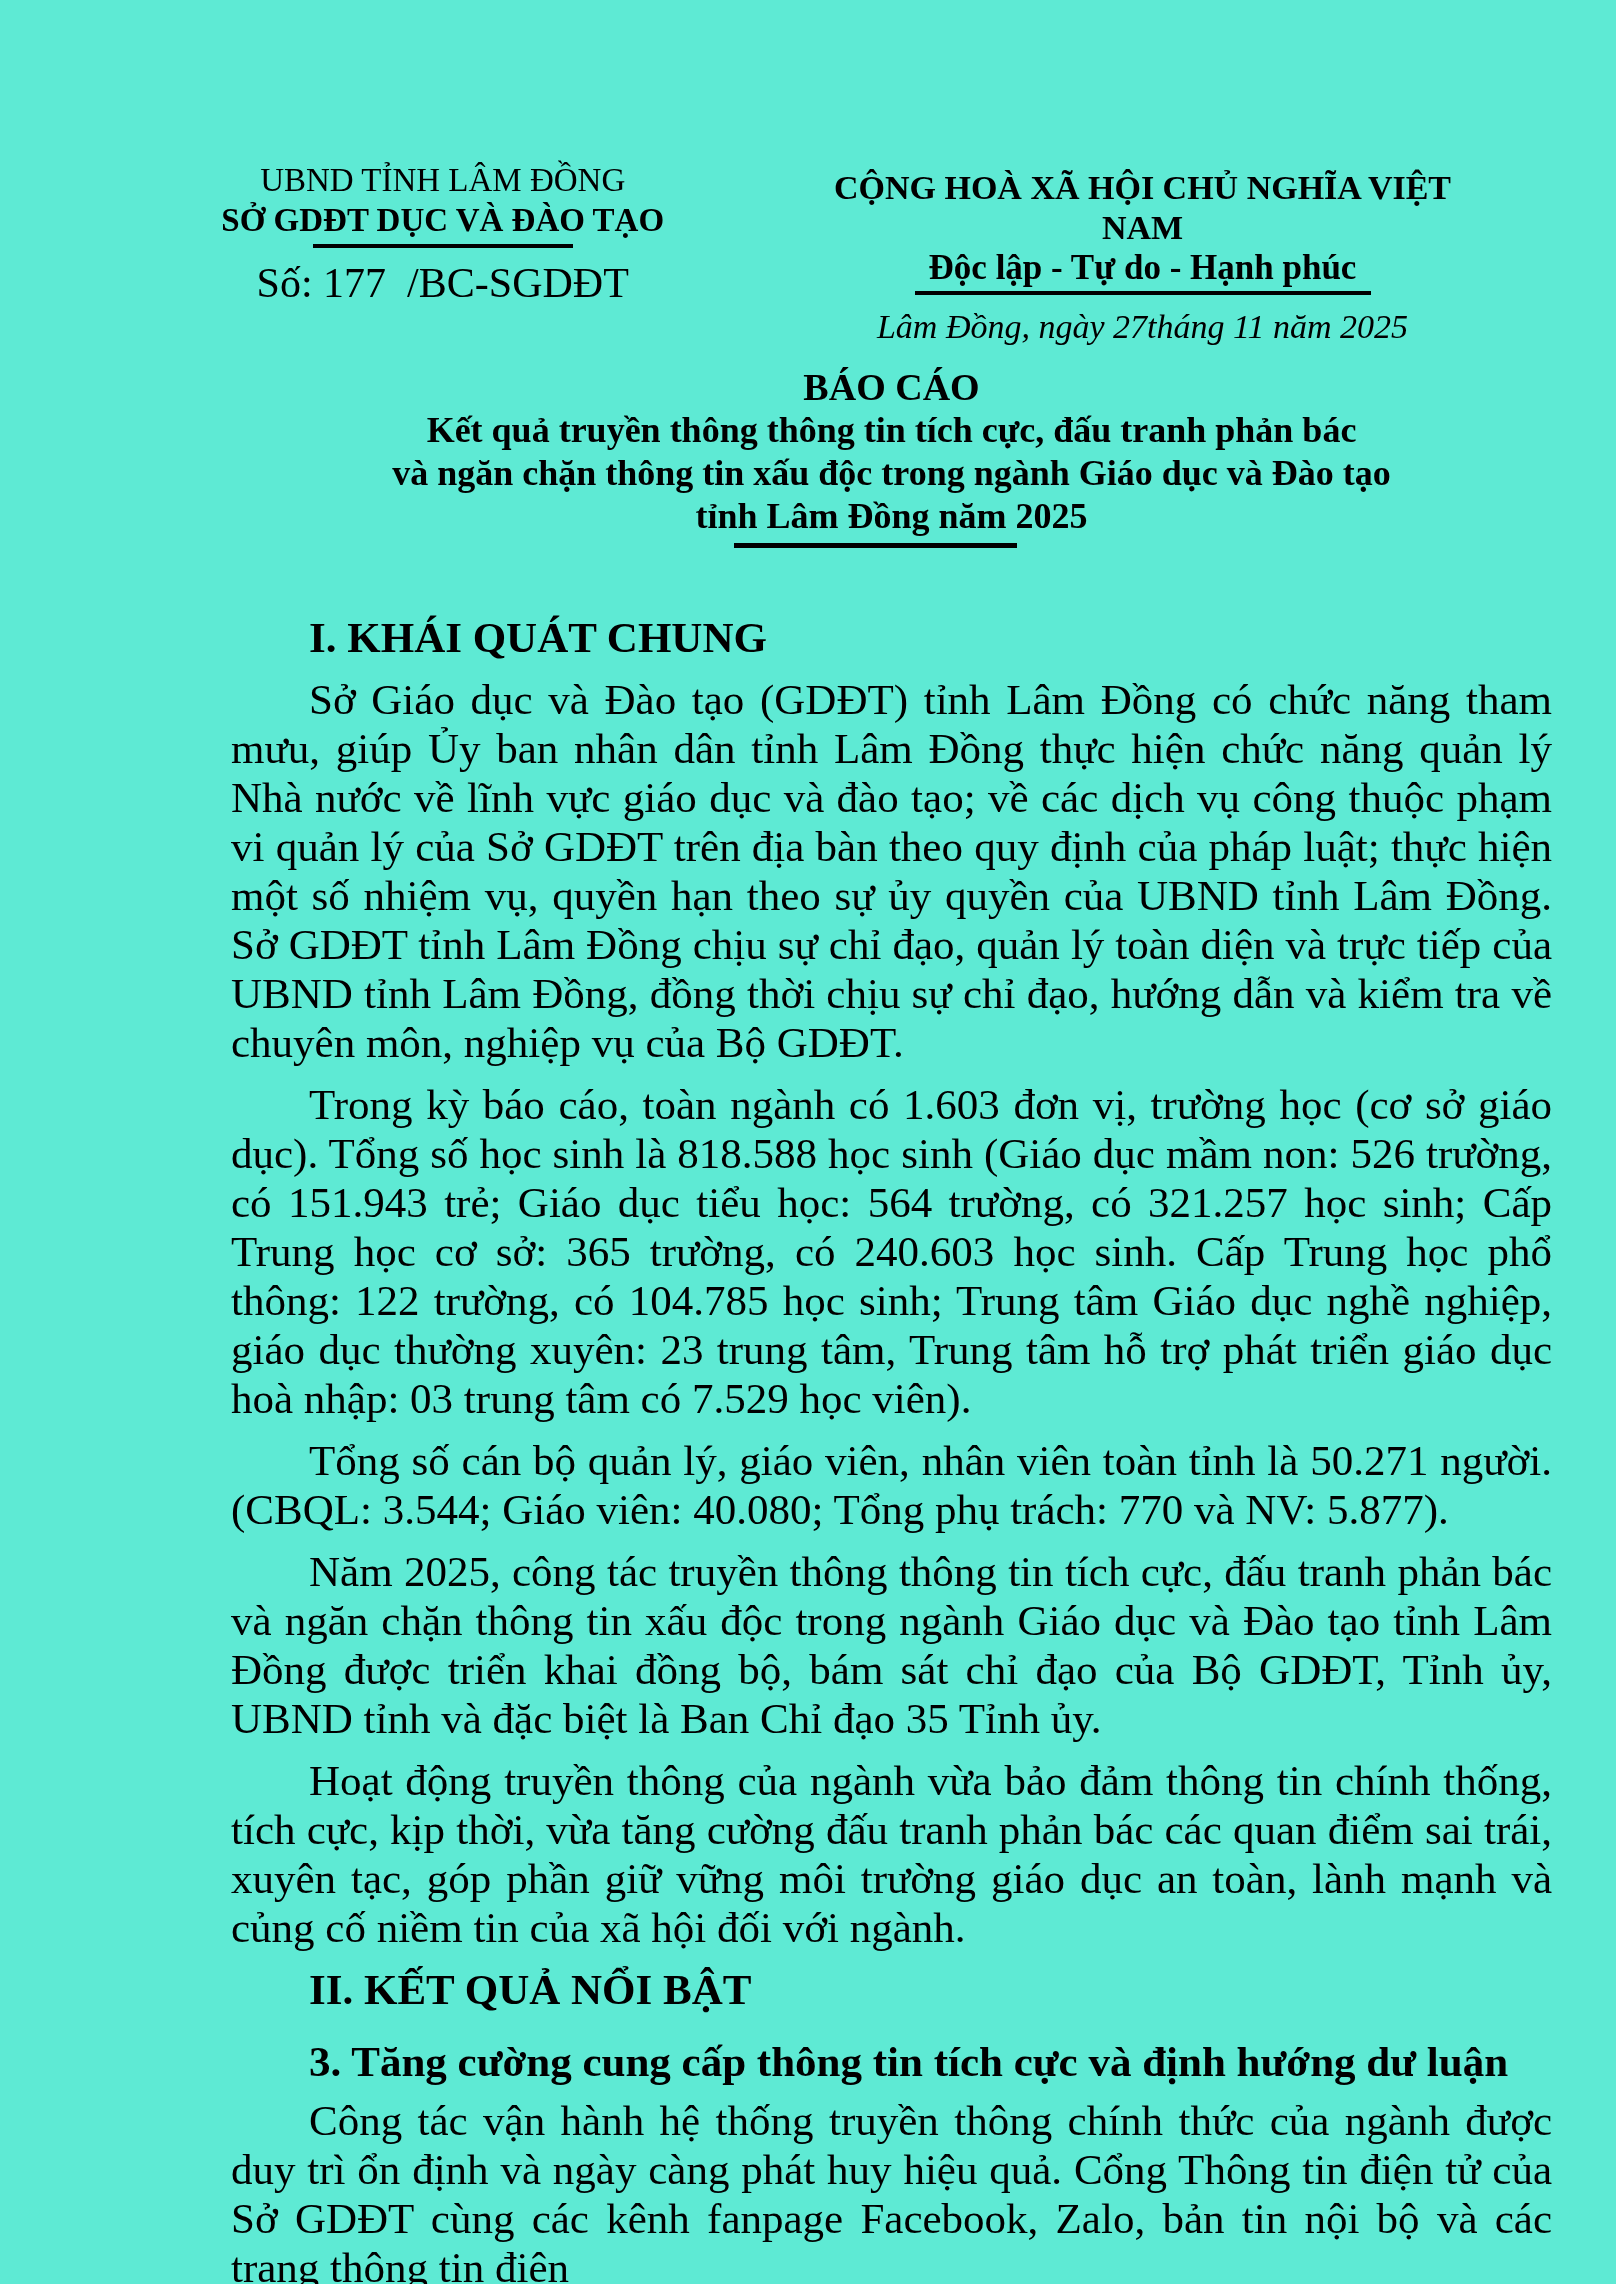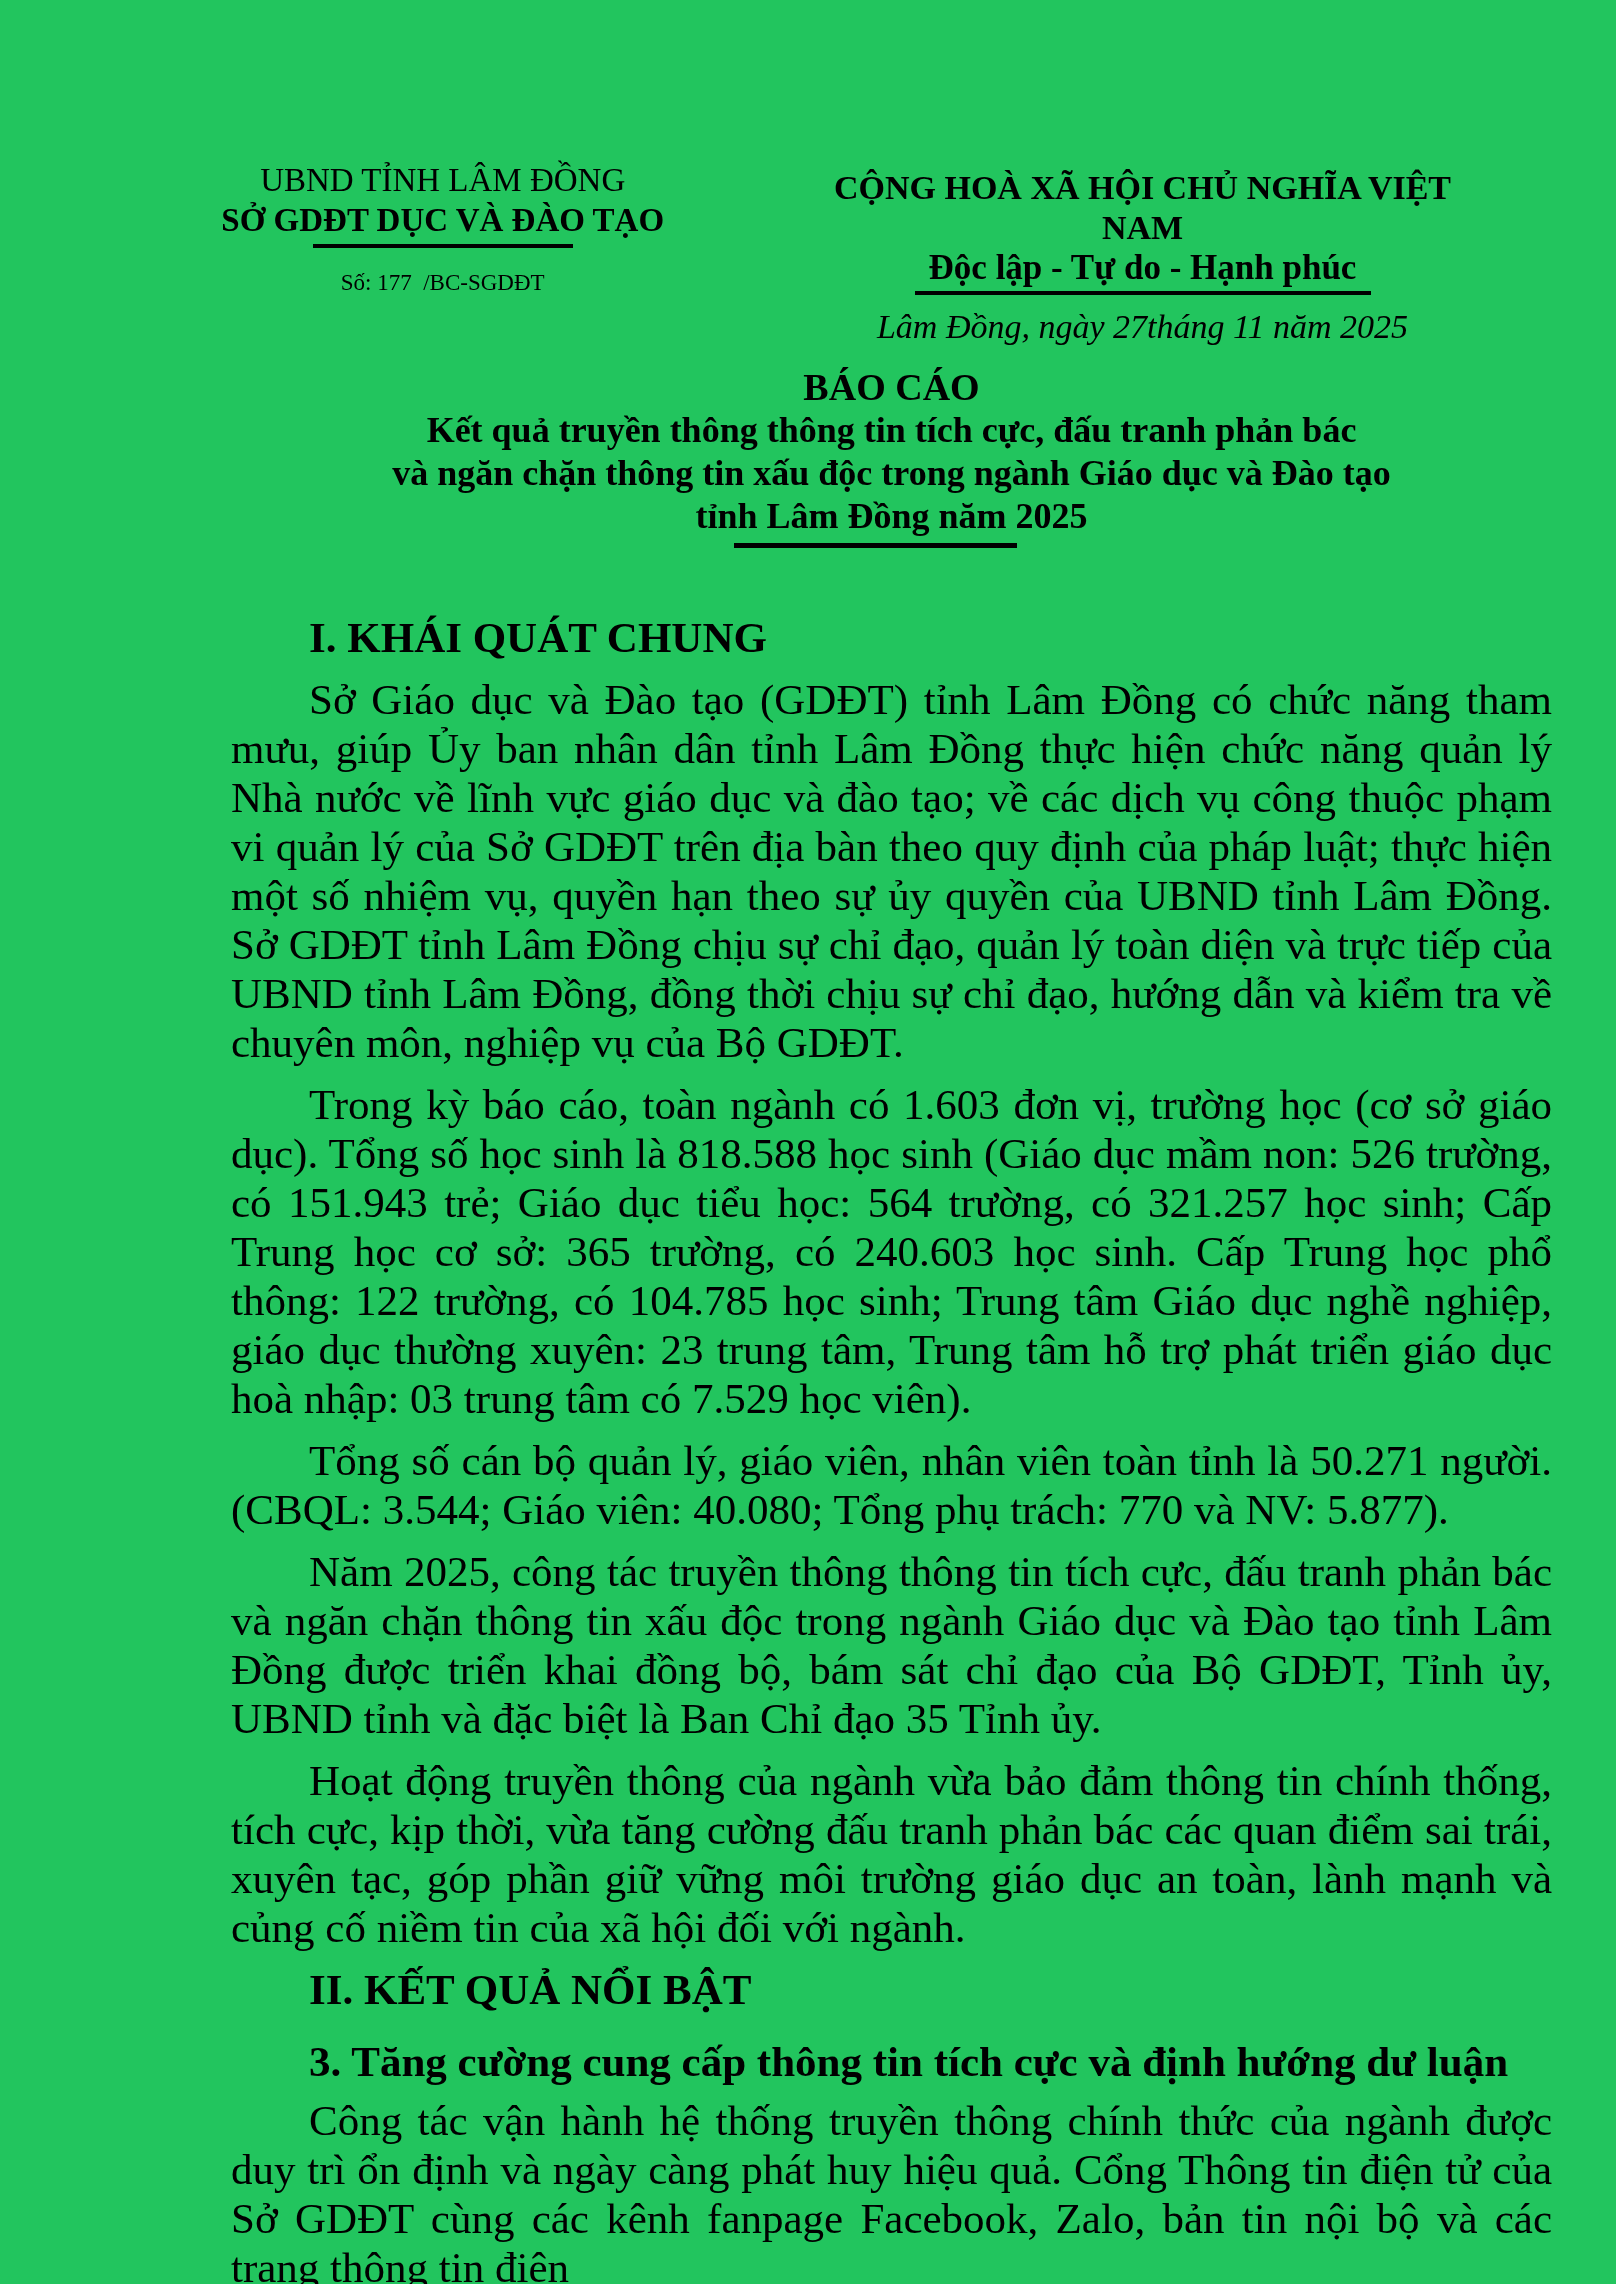--- a/index.html
+++ b/index.html
@@ -1,32 +1,32 @@
 <!DOCTYPE html>
 <html lang="vi" style="font-size:10.4px"><head>
 <meta charset="utf-8">
 <style>
   html,body{margin:0;padding:0;background:#ffffff;}
   .page{
     position:relative;
     width:1616px;height:2284px;
     box-sizing:border-box;
     padding:160px 64px 0 231px;
-    background:#22c55e;
+    background:#5eead4;
     color:#000000;
     font-family:"Liberation Serif","DejaVu Serif",serif;
   }
   
   .hdr{position:relative;height:144px;}
   .hdr-left{position:absolute;top:0;left:-16.3px;width:456px;text-align:center;}
   .hdr-right{position:absolute;top:0;left:589px;width:645px;text-align:center;}
   .hdr-org-sup{font-size:33px;line-height:40px;}
   .hdr-org{font-size:33px;line-height:40px;font-weight:bold;}
   .hdr-org-rule{width:260px;height:4.6px;background:#000;margin:3.9px auto 0 auto;}
-  .hdr-docnum{font-size:23px;line-height:40px;margin-top:14.3px;white-space:pre;text-align:center;}
+  .hdr-docnum{font-size:42px;line-height:40px;margin-top:14.3px;white-space:pre;text-align:center;}
   .hdr-nation{font-size:34px;line-height:40px;font-weight:bold;margin-top:8px;}
   .hdr-motto{font-size:35px;line-height:40px;font-weight:bold;}
   .hdr-motto-rule{width:456px;height:3.3px;background:#000;margin:3.3px auto 0 auto;}
   .hdr-date{font-size:34px;line-height:40px;font-style:italic;margin-top:12.4px;}
   
   .title-block{margin-top:62px;text-align:center;}
   .title-kind{font-size:38px;line-height:43px;font-weight:bold;}
   .title-line{font-size:36px;line-height:43px;font-weight:bold;}
   .title-rule{width:283px;height:4.6px;background:#000;margin-top:5.2px;margin-left:503px;}
   

